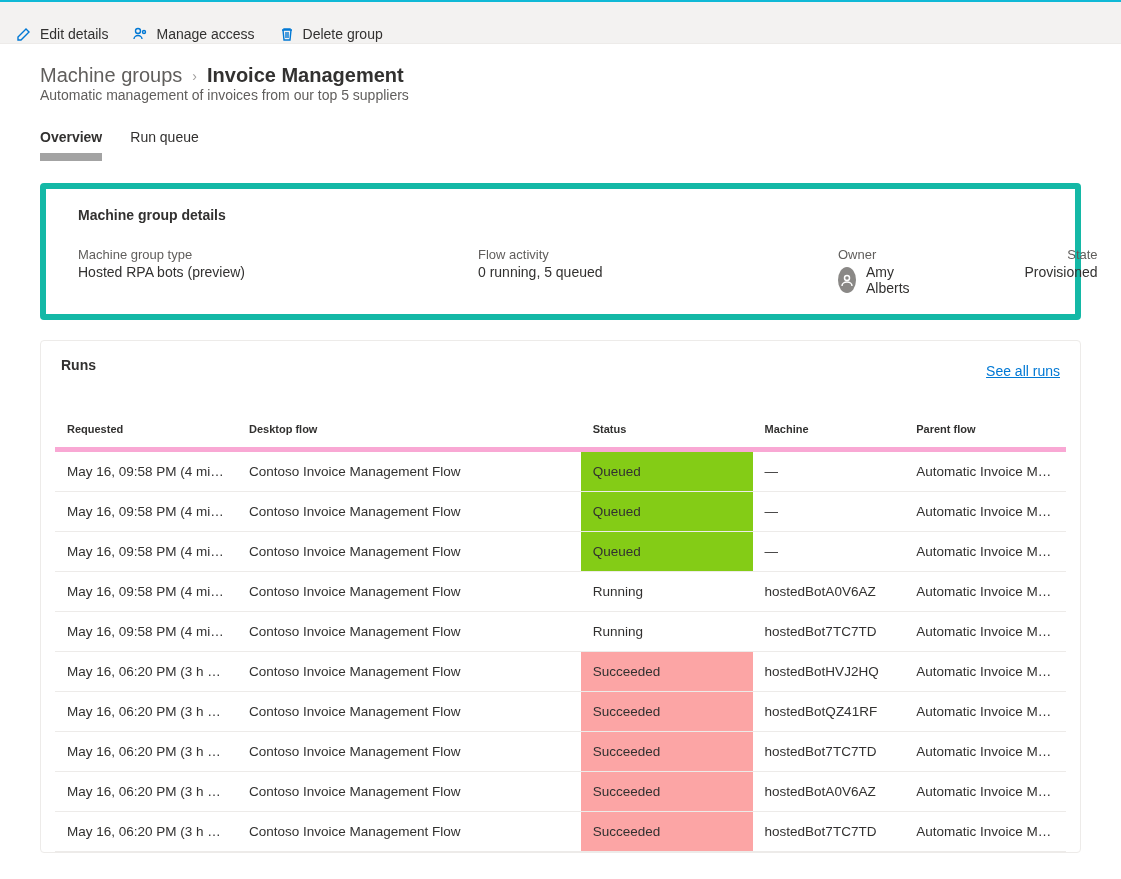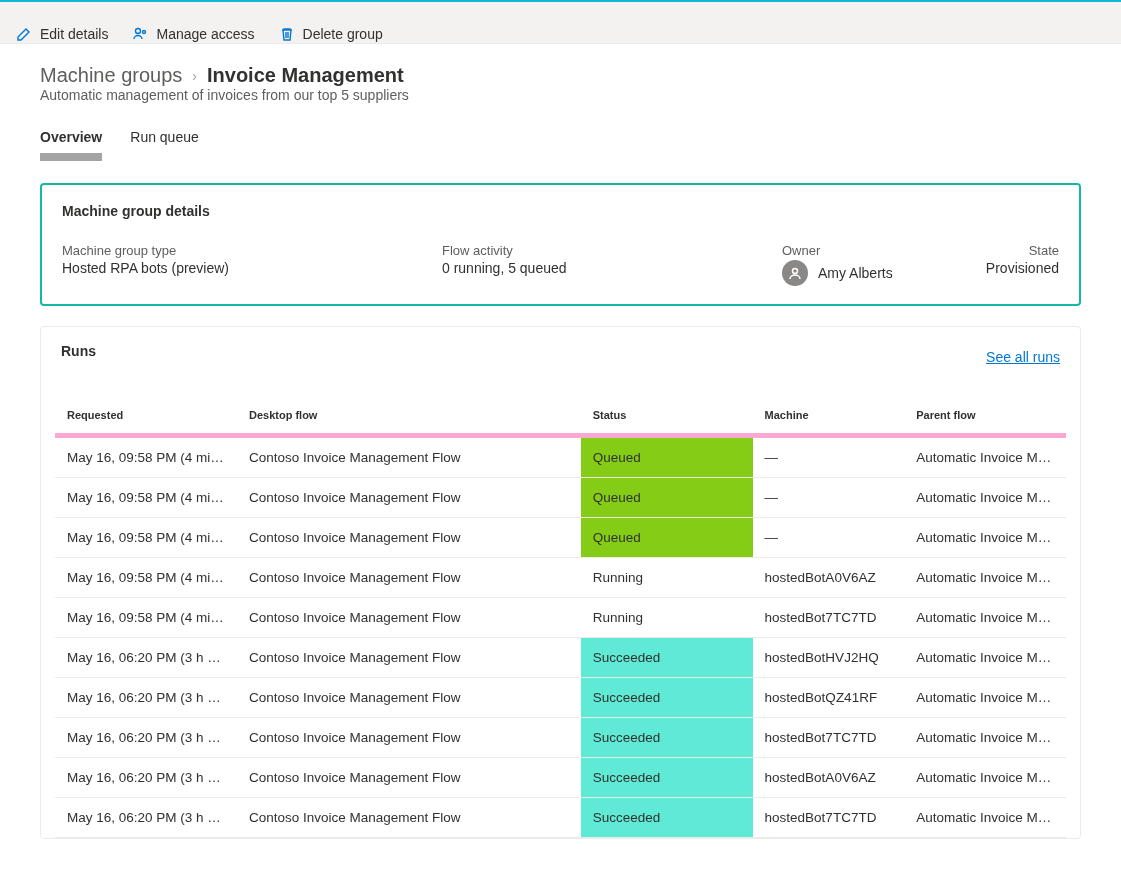--- a/index.html
+++ b/index.html
@@ -10,39 +10,39 @@
 .cmdbar-item .ico svg { stroke: #0078d4; fill: none; stroke-width: 1.4; }
 .page { padding: 20px 40px; }
 .breadcrumb { display: flex; align-items: center; gap: 10px; font-size: 20px; }
 .breadcrumb a { color: #605e5c; text-decoration: none; font-weight: 400; }
 .chev { color: #a19f9d; font-size: 14px; }
 .breadcrumb .curr { font-weight: 600; color: #323130; }
 .subtitle { color: #605e5c; margin-bottom: 20px; }
 .tabs { display: flex; gap: 28px; border-bottom: 0; margin-bottom: 22px; }
 .tab { padding: 6px 0 8px 0; cursor: pointer; color: #323130; }
 .tab.active { border-bottom: 8px solid #a3a3a3; font-weight: 600; }
-.card { border: 2px solid #14b8a6; border-radius: 4px; padding: 18px 20px; margin-bottom: 20px; }
+.card { border: 6px solid #14b8a6; border-radius: 4px; padding: 18px 32px; margin-bottom: 20px; }
 .card-title { font-weight: 600; margin-bottom: 24px; }
-.detail-row { display: flex; gap: 40px; }
+.detail-row { display: flex; gap: 60px; }
 .detail-col .lab { color: #605e5c; font-size: 13px; margin-bottom: 2px; }
 .detail-col .val { color: #323130; }
 .owner { display: flex; align-items: center; gap: 10px; }
 .avatar { width: 26px; height: 26px; border-radius: 50%; background: #8a8886; display: inline-flex; align-items: center; justify-content: center; }
 .avatar svg { stroke: #fff; fill: none; stroke-width: 1.5; }
 .detail-col:nth-child(1){flex:0 0 340px;} .detail-col:nth-child(2){flex:0 0 300px;} .detail-col:nth-child(3){flex:1;} .detail-col:nth-child(4){flex:0 0 120px; text-align: right;}
 .runs { border: 1px solid #edebe9; border-radius: 4px; padding: 16px 14px 0 14px; }
 .runs-head { display: flex; justify-content: space-between; align-items: center; margin-bottom: 28px; padding: 0 6px; }
 .runs-head .card-title { margin-bottom: 12px; }
 .see-all { color: #0078d4; text-decoration: underline; cursor: pointer; }
 table { width: 100%; border-collapse: collapse; }
 th { text-align: left; font-weight: 600; padding: 10px 12px 12px 12px; border-bottom: 5px solid #f9a8d4; color: #323130; font-size: 11px; }
 td { padding: 12px; border-bottom: 1px solid #edebe9; white-space: nowrap; overflow: hidden; text-overflow: ellipsis; max-width: 0; font-size: 13.5px; color: #323130;}
 col.c1{width:18%;} col.c2{width:34%;} col.c3{width:17%;} col.c4{width:15%;} col.c5{width:16%;}
 .status-Queued { background: #84cc16; }
-.status-Succeeded { background: #5eead4; }
+.status-Succeeded { background: #fca5a5; }
 </style>
 </head>
 <body>
 
 <div class="cmdbar">
   <div class="cmdbar-item">
     <span class="ico">
         <svg viewBox="0 0 16 16" width="16" height="16">
           <path d="M2 11 L10 3 L13 6 L5 14 L2 14 Z"></path>
         </svg>

